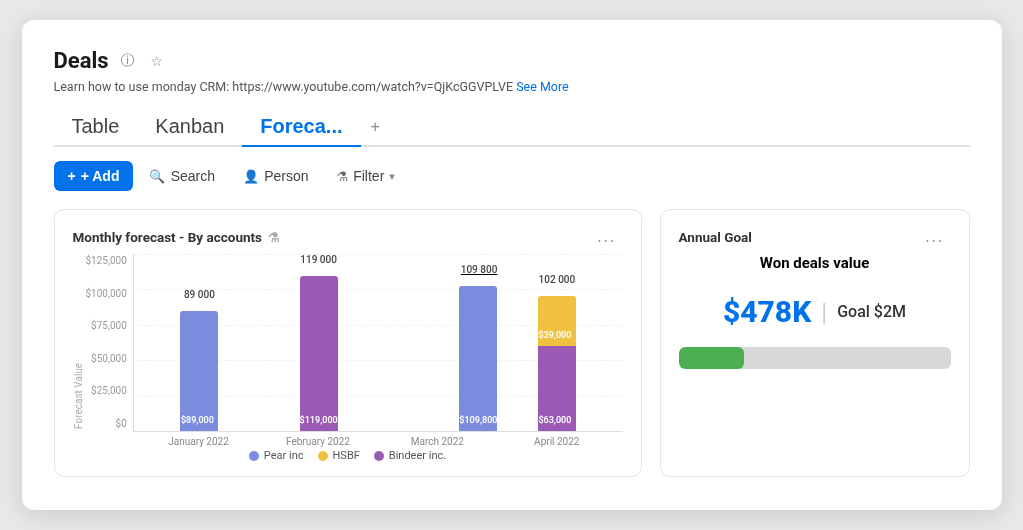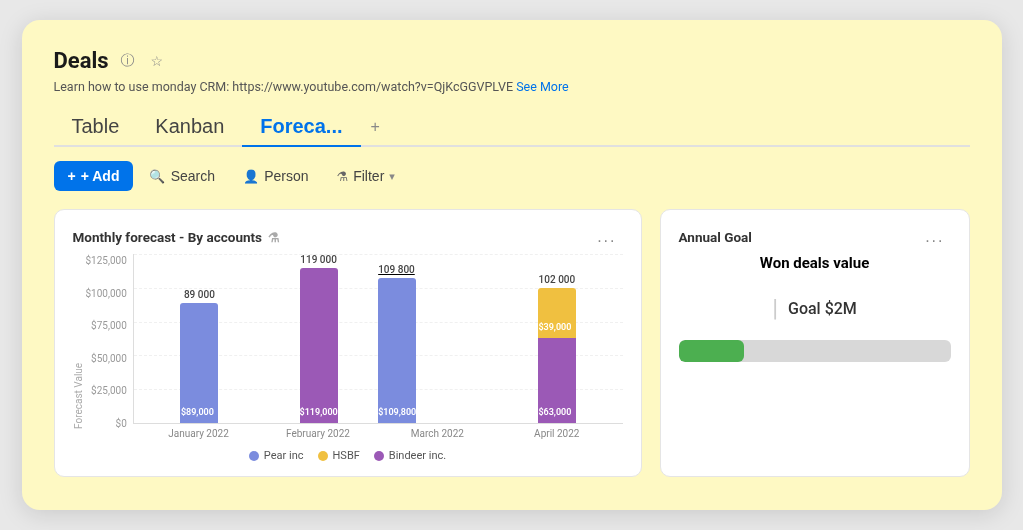--- a/index.html
+++ b/index.html
@@ -5,22 +5,22 @@
     * { box-sizing: border-box; margin: 0; padding: 0; }
     body {
       background: #e8e8e8;
       display: flex;
       justify-content: center;
       align-items: center;
       min-height: 100vh;
       font-family: -apple-system, BlinkMacSystemFont, 'Segoe UI', Roboto, sans-serif;
     }
     .window {
-      background: #fef9c3;
-      border-radius: 18px;
+      background: #ffffff;
+      border-radius: 12px;
       width: 980px;
       min-height: 490px;
       box-shadow: 0 4px 24px rgba(0,0,0,0.13);
       padding: 28px 32px 24px 32px;
       position: relative;
     }
     .page-header {
       display: flex;
       align-items: center;
       gap: 8px;
@@ -169,21 +169,21 @@
       transform: rotate(180deg);
       margin-right: 2px;
       height: 175px;
       display: flex;
       align-items: center;
     }
     .bar-col {
       display: flex;
       flex-direction: column;
       align-items: center;
-      gap: 0;
+      gap: 8px;
     }
     .bar-top-label {
       font-size: 10px;
       color: #444;
       margin-bottom: 3px;
       font-weight: 500;
     }
     .bar {
       border-radius: 3px 3px 0 0;
       position: relative;
@@ -345,21 +345,21 @@
 
             <div class="bar-col" style="flex:1; display:flex; flex-direction:column; align-items:center; justify-content:flex-end; height:100%;">
               <span class="bar-top-label">119 000</span>
               <div style="display:flex; align-items:flex-end; gap:2px;">
                 <div class="bar" style="background:#9b59b6; width:38px; height:155px; border-radius:3px 3px 0 0; position:relative;">
                   <span class="bar-inner-label">$119,000</span>
                 </div>
               </div>
             </div>
 
-            <div class="bar-col" style="flex:1; display:flex; flex-direction:column; align-items:flex-start; justify-content:flex-end; height:100%;text-decoration:underline;">
+            <div class="bar-col" style="flex:1; display:flex; flex-direction:column; align-items:flex-end; justify-content:flex-end; height:100%;text-decoration:underline;">
               <span class="bar-top-label">109 800</span>
               <div style="display:flex; align-items:flex-end; gap:2px;">
                 <div class="bar" style="background:#7b8cde; width:38px; height:145px; border-radius:3px 3px 0 0; position:relative;">
                   <span class="bar-inner-label">$109,800</span>
                 </div>
               </div>
             </div>
 
             <div class="bar-col" style="flex:1; display:flex; flex-direction:column; align-items:center; justify-content:flex-end; height:100%;">
               <span class="bar-top-label">102 000</span>
@@ -405,20 +405,21 @@
       <div class="card-header">
         <div class="card-title">
           <span>Annual Goal</span>
         </div>
         <button class="more-btn">...</button>
       </div>
 
       <div class="annual-goal-title">Won deals value</div>
 
       <div class="goal-value-row">
+        <span class="goal-value">$478K</span>
         <span style="color:#ccc; font-size:24px;">|</span>
         <span class="goal-text">Goal $2M</span>
       </div>
 
       <div class="goal-bar-bg">
         <div class="goal-bar-fill" style="width: 24%;"></div>
       </div>
     </div>
 
   </div>

